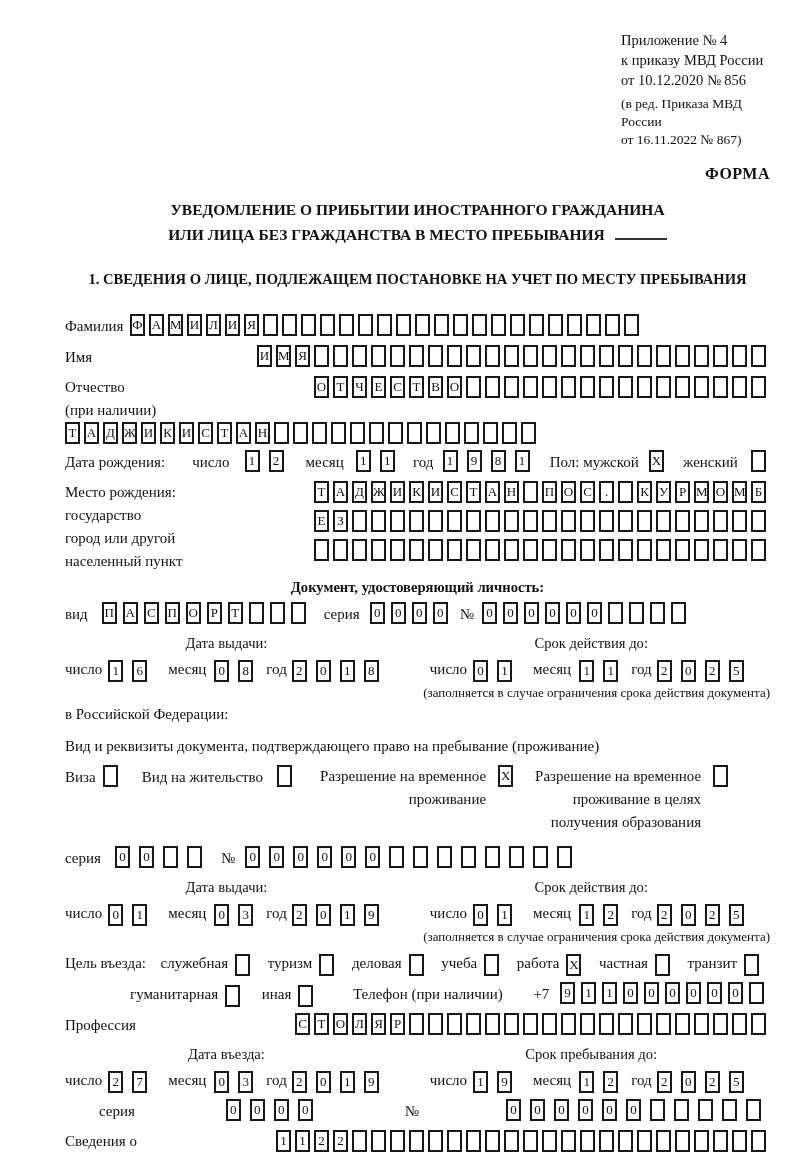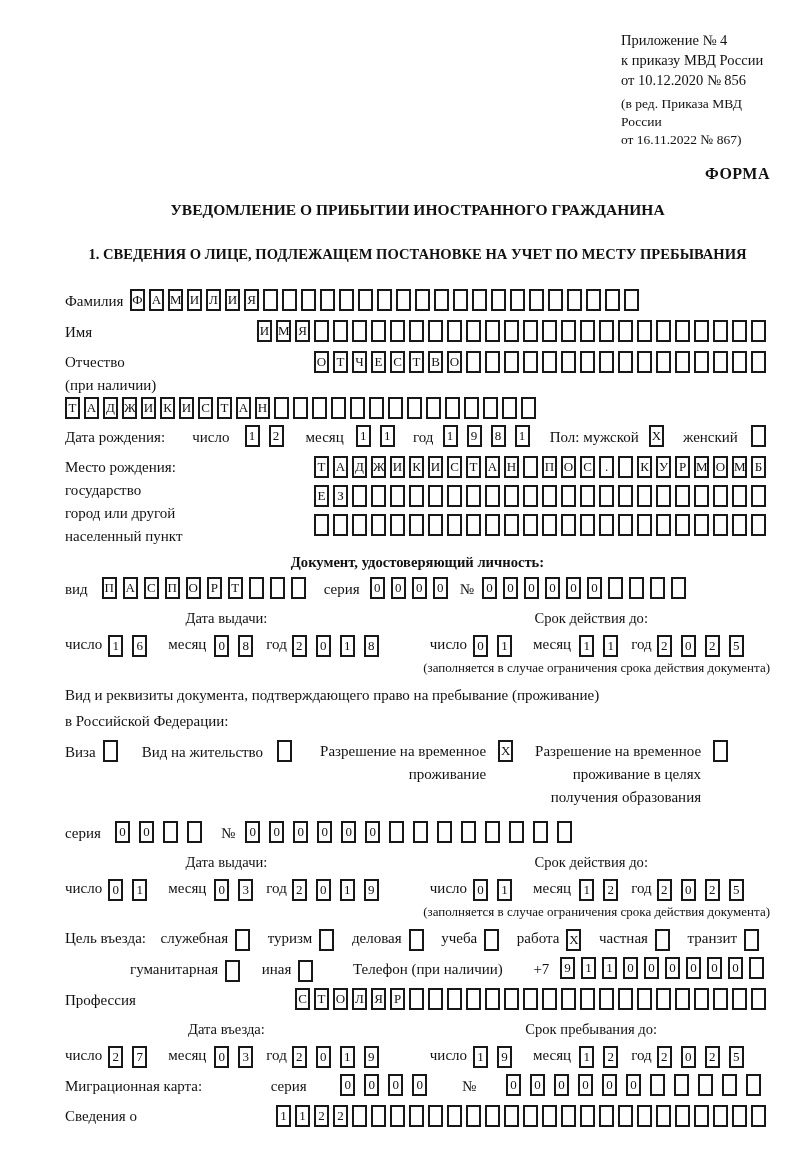--- a/index.html
+++ b/index.html
@@ -79,20 +79,21 @@
     <div>от 10.12.2020 № 856</div>
   </div>
   <div class="revision">
     <div>(в ред. Приказа МВД России</div>
     <div>от 16.11.2022 № 867)</div>
   </div>
   <div class="forma">ФОРМА</div>
 
   <div class="title">
     <div>УВЕДОМЛЕНИЕ О ПРИБЫТИИ ИНОСТРАННОГО ГРАЖДАНИНА</div>
+    <div><span>ИЛИ ЛИЦА БЕЗ ГРАЖДАНСТВА В МЕСТО ПРЕБЫВАНИЯ</span><span class="blank-line"></span></div>
   </div>
 
   <div class="sec-heading">1. СВЕДЕНИЯ О ЛИЦЕ, ПОДЛЕЖАЩЕМ ПОСТАНОВКЕ НА УЧЕТ ПО МЕСТУ ПРЕБЫВАНИЯ</div>
 
   <div class="row" style="margin-top:26px">
     <span class="lbl w65">Фамилия</span>
     <span class="cells"><span class="cell">Ф</span><span class="cell">А</span><span class="cell">М</span><span class="cell">И</span><span class="cell">Л</span><span class="cell">И</span><span class="cell">Я</span><span class="cell"></span><span class="cell"></span><span class="cell"></span><span class="cell"></span><span class="cell"></span><span class="cell"></span><span class="cell"></span><span class="cell"></span><span class="cell"></span><span class="cell"></span><span class="cell"></span><span class="cell"></span><span class="cell"></span><span class="cell"></span><span class="cell"></span><span class="cell"></span><span class="cell"></span><span class="cell"></span><span class="cell"></span><span class="cell"></span></span>
   </div>
 
   <div class="row mt6">
@@ -160,22 +161,22 @@
     </span>
     <span class="dgroup right">
       <div class="dhead">Срок действия до:</div>
       <div class="dfields">
         <span class="lbl" style="margin-right:6px">число</span><span class="cells g8" style="margin-right:12px"><span class="cell">0</span><span class="cell">1</span></span><span class="lbl" style="margin-right:8px">месяц</span><span class="cells g8" style="margin-right:4px"><span class="cell">1</span><span class="cell">1</span></span><span class="lbl" style="margin-right:5px">год</span><span class="cells g8"><span class="cell">2</span><span class="cell">0</span><span class="cell">2</span><span class="cell">5</span></span>
       </div>
     </span>
   </div>
   <div class="note-right">(заполняется в случае ограничения срока действия документа)</div>
 
+  <div class="stay-head">в Российской Федерации:</div>
   <div class="stay-head mt6">Вид и реквизиты документа, подтверждающего право на пребывание (проживание)</div>
-  <div class="stay-head">в Российской Федерации:</div>
 
   <div class="permits">
     <span class="lbl">Виза</span>
     <span class="cell cb-wrap"></span>
     <span class="lbl" style="margin-left:20px">Вид на жительство</span>
     <span class="cell cb-wrap" style="margin-left:14px"></span>
     <span class="permit-col" style="margin-left:24px">
       <span class="sub">Разрешение на временное</span>
       <span class="sub">проживание</span>
     </span>
@@ -244,21 +245,20 @@
     </span>
     <span class="dgroup right">
       <div class="dhead">Срок пребывания до:</div>
       <div class="dfields">
         <span class="lbl" style="margin-right:6px">число</span><span class="cells g8" style="margin-right:12px"><span class="cell">1</span><span class="cell">9</span></span><span class="lbl" style="margin-right:8px">месяц</span><span class="cells g8" style="margin-right:4px"><span class="cell">1</span><span class="cell">2</span></span><span class="lbl" style="margin-right:5px">год</span><span class="cells g8"><span class="cell">2</span><span class="cell">0</span><span class="cell">2</span><span class="cell">5</span></span>
       </div>
     </span>
   </div>
 
   <div class="row mt6">
-    <span class="lbl w150">Миграционная карта:</span>
     <span class="lbl" style="margin-left:34px; margin-right:12px">серия</span>
     <span class="cells g8" style="margin-right:4px"><span class="cell">0</span><span class="cell">0</span><span class="cell">0</span><span class="cell">0</span></span>
     <span class="lbl" style="margin-right:8px">№</span>
     <span class="cells g8"><span class="cell">0</span><span class="cell">0</span><span class="cell">0</span><span class="cell">0</span><span class="cell">0</span><span class="cell">0</span><span class="cell"></span><span class="cell"></span><span class="cell"></span><span class="cell"></span><span class="cell"></span></span>
   </div>
 
   <div class="row mt6">
     <span class="lbl w110">
       <span class="sub">Сведения о</span>
 

